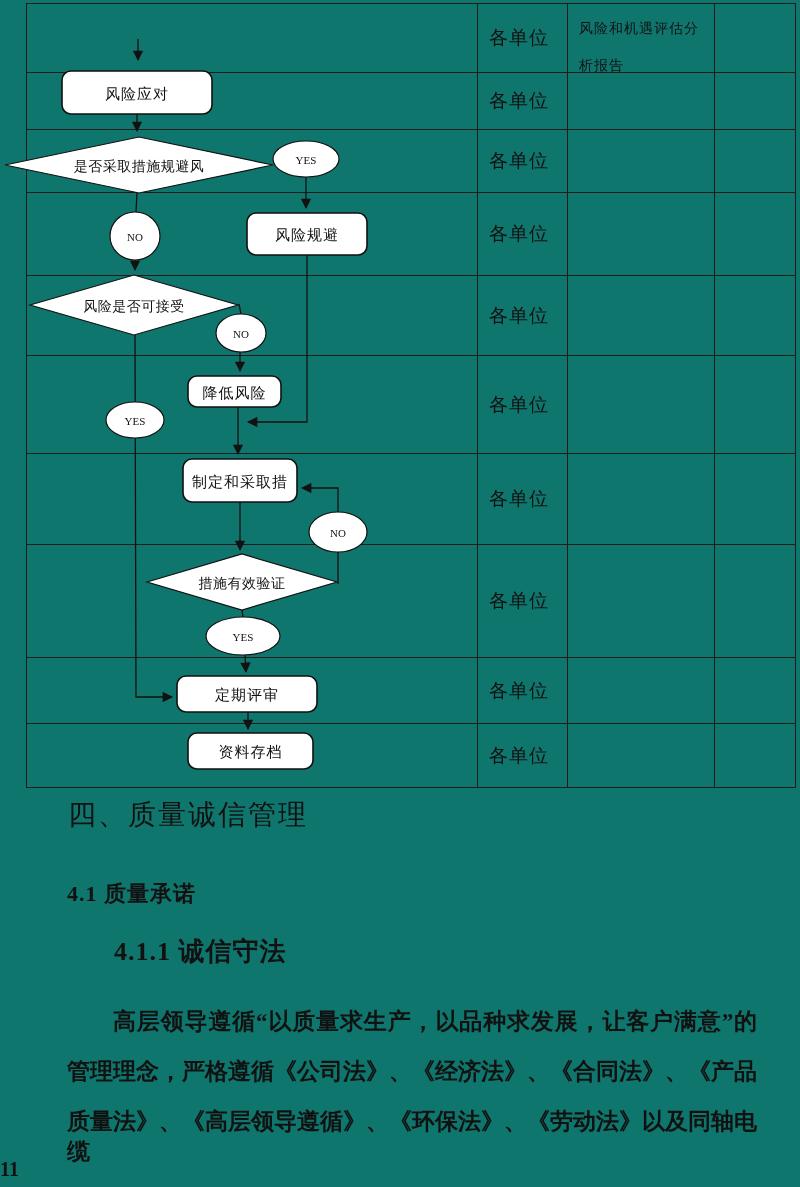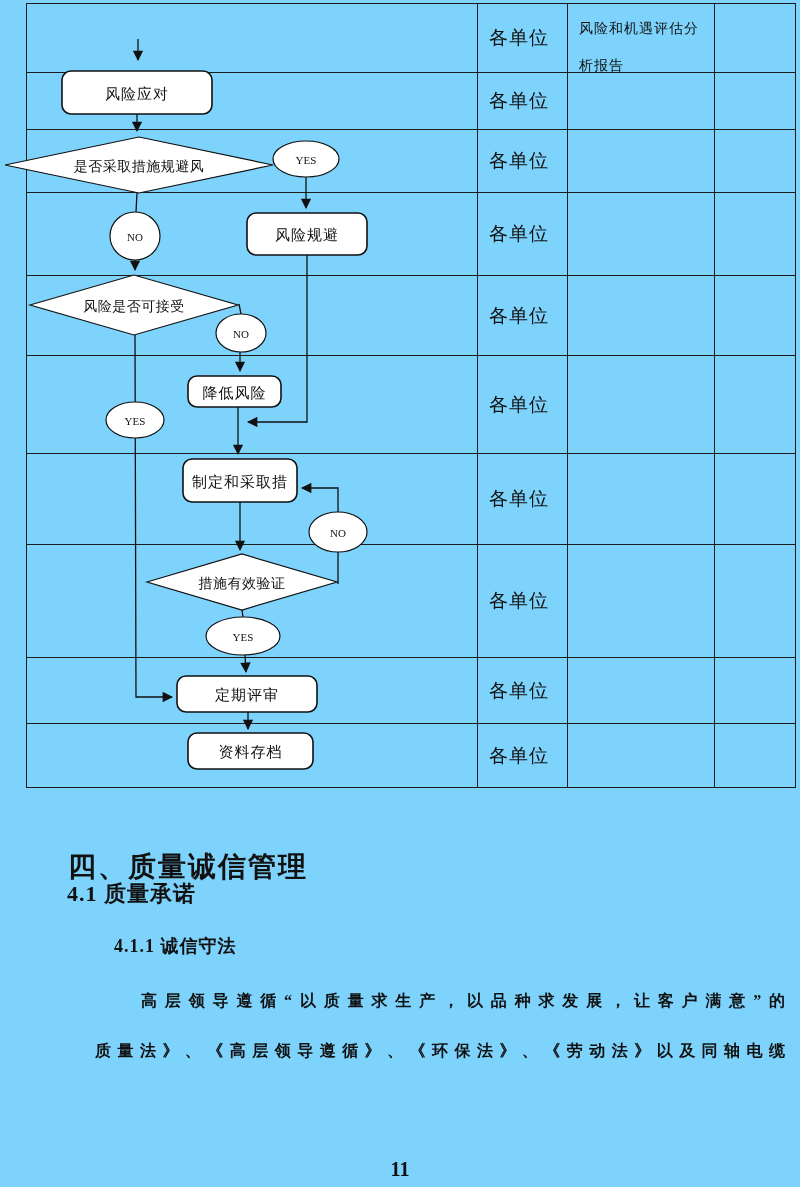--- a/index.html
+++ b/index.html
@@ -1,17 +1,17 @@
 <!DOCTYPE html>
 <html><head>
 <meta charset="utf-8">
 <style>
   html,body{margin:0;padding:0;background:#fff;}
   .page{
-    position:relative;width:800px;height:1187px;background:#7dd3fc;overflow:hidden;
+    position:relative;width:800px;height:1187px;background:#0f766e;overflow:hidden;
     font-family:"Liberation Serif","DejaVu Serif",serif;color:#111;
   }
   
   .record-table{
     position:absolute;left:26px;top:3px;
     display:grid;
     grid-template-columns:451px 90px 147px 81px;
     grid-template-rows:69px 57px 63px 83px 80px 98px 91px 113px 66px 64px;
     border-top:1.5px solid #1c1c1c;
     border-left:1.5px solid #1c1c1c;
@@ -32,30 +32,30 @@
   .flow-svg .edge{fill:none;stroke:#111;stroke-width:1.3px;}
   .flow-svg .node{fill:#fff;stroke:#111;}
   .flow-svg rect.node{stroke-width:1.6px;}
   .flow-svg polygon.node,.flow-svg ellipse.node{stroke-width:1.2px;}
   .flow-svg text{text-anchor:middle;dominant-baseline:central;fill:#111;}
   .flow-svg text.box{font-size:15px;letter-spacing:1px;}
   .flow-svg text.diamond{font-size:14px;letter-spacing:0.5px;}
   .flow-svg text.ellipse{font-size:11px;font-family:"Liberation Serif","DejaVu Serif",serif;}
   
   .abs{position:absolute;font-weight:bold;}
-  .section-heading{left:68px;top:848px;font-size:28px;font-weight:bold;letter-spacing:2px;}
+  .section-heading{left:68px;top:796px;font-size:28px;font-weight:normal;letter-spacing:2px;}
   .sub-heading-1{left:67px;top:879px;font-size:22px;letter-spacing:1px;}
-  .sub-heading-2{left:114px;top:934px;font-size:18px;letter-spacing:1px;}
-  .para{left:67px;top:986px;width:690px;font-size:16px;margin-left:28px;}
+  .sub-heading-2{left:114px;top:934px;font-size:26px;letter-spacing:1px;}
+  .para{left:67px;top:1007px;width:690px;font-size:23px;}
   .para .line{
     height:50px;line-height:30px;
     text-align:justify;text-align-last:justify;
   }
   .para .line.indent{text-indent:46px;}
-  .page-num{left:0;top:1158px;width:800px;text-align:center;font-size:20px;}
+  .page-num{left:0;top:1158px;width:800px;text-align:left;font-size:20px;}
 </style>
 </head>
 <body>
 
 <div class="page">
 
   <div class="record-table">
       <div class="cell flow"></div>
       <div class="cell unit">各单位</div>
       <div class="cell doc">风险和机遇评估分析报告</div>
@@ -150,17 +150,18 @@
       <rect x="188" y="733" width="125" height="36" rx="9" ry="9" class="node box"></rect>
       <text x="250.5" y="752" class="box">资料存档</text>
     </svg>
 
   <div class="abs section-heading">四、质量诚信管理</div>
   <div class="abs sub-heading-1">4.1 质量承诺</div>
   <div class="abs sub-heading-2">4.1.1 诚信守法</div>
 
   <div class="abs para">
     <div class="line indent">高层领导遵循“以质量求生产，以品种求发展，让客户满意”的</div>
+    <div class="line">管理理念，严格遵循《公司法》、《经济法》、《合同法》、《产品</div>
     <div class="line">质量法》、《高层领导遵循》、《环保法》、《劳动法》以及同轴电缆</div>
   </div>
 
   <div class="abs page-num">11</div>
 </div>
 
 </body></html>

